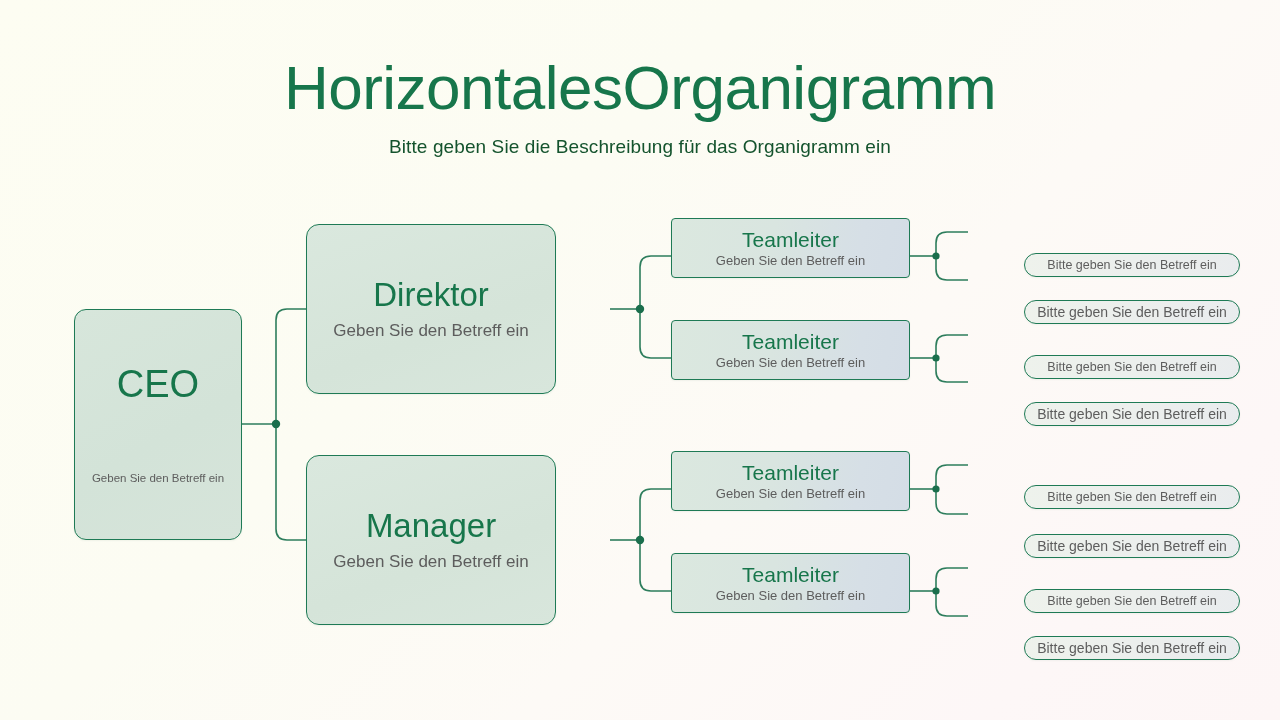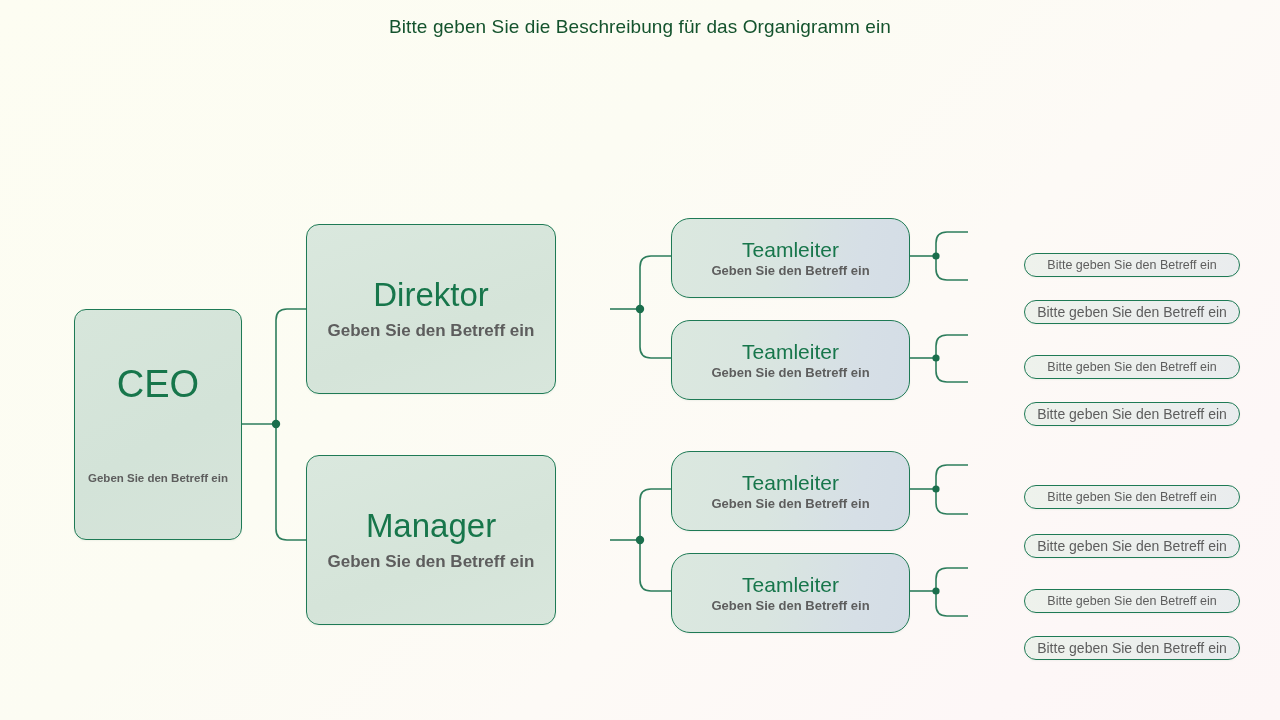--- a/index.html
+++ b/index.html
@@ -54,21 +54,21 @@
     position:absolute;
     border:1.6px solid #1e7a55;
     display:flex;
     flex-direction:column;
     align-items:center;
     justify-content:center;
     text-align:center;
   }
 
   .node .title { color:#17764b; font-weight:400; line-height:1.1; }
-  .node .sub   { color:#5d5d5d; font-weight:700; line-height:1.2; }
+  .node .sub   { color:#5d5d5d; font-weight:400; line-height:1.2; }
 
   
   .node-ceo {
     left:74px; top:309px; width:168px; height:231px;
     border-radius:12px;
     background:linear-gradient(150deg,#d7e6db 0%,#d3e3d8 55%,#d6e4da 100%);
     box-shadow:0 1px 2px rgba(30,90,60,.06);
     gap:36px;
   }
   .node-ceo .title { font-size:38px; }
@@ -81,22 +81,22 @@
     background:linear-gradient(160deg,#dae8de 0%,#d5e4d9 60%,#d8e6dc 100%);
     box-shadow:0 1px 2px rgba(30,90,60,.06);
   }
   .node-l2.n-direktor { top:224px; }
   .node-l2.n-manager  { top:455px; }
   .node-l2 .title { font-size:33px; }
   .node-l2 .sub   { font-size:17px; margin-top:8px; }
 
   
   .node-l3 {
-    left:671px; width:239px; height:80px;
-    border-radius:19px;
+    left:671px; width:239px; height:60px;
+    border-radius:4px;
     background:linear-gradient(100deg,#dbe8df 0%,#d9e5e0 42%,#d6dfe6 78%,#d4dde6 100%);
     box-shadow:0 1px 2px rgba(30,90,60,.06);
   }
   .node-l3.tl1 { top:218px; }
   .node-l3.tl2 { top:320px; }
   .node-l3.tl3 { top:451px; }
   .node-l3.tl4 { top:553px; }
   .node-l3 .title { font-size:21px; }
   .node-l3 .sub   { font-size:13px; margin-top:2px; }
 
@@ -119,20 +119,21 @@
   .pill.p4 { top:366px;  font-size:14px;   }
   .pill.p5 { top:449px;  font-size:12.5px; }
   .pill.p6 { top:498px;  font-size:14px;   }
   .pill.p7 { top:553px;  font-size:12.5px; }
   .pill.p8 { top:600px;  font-size:14px;   }
 </style>
 </head>
 <body>
 
 <div class="header">
+  <div class="page-title">HorizontalesOrganigramm</div>
   <div class="page-subtitle">Bitte geben Sie die Beschreibung für das Organigramm ein</div>
 </div>
 
 <svg id="wires" viewBox="0 0 1280 720" xmlns="http://www.w3.org/2000/svg">
   <g fill="none" stroke="#2d7d5c" stroke-width="1.6">
 
     <path d="M242,424 H276"></path>
 
     <path d="M276,424 V320 Q276,309 287,309 H306"></path>
 

